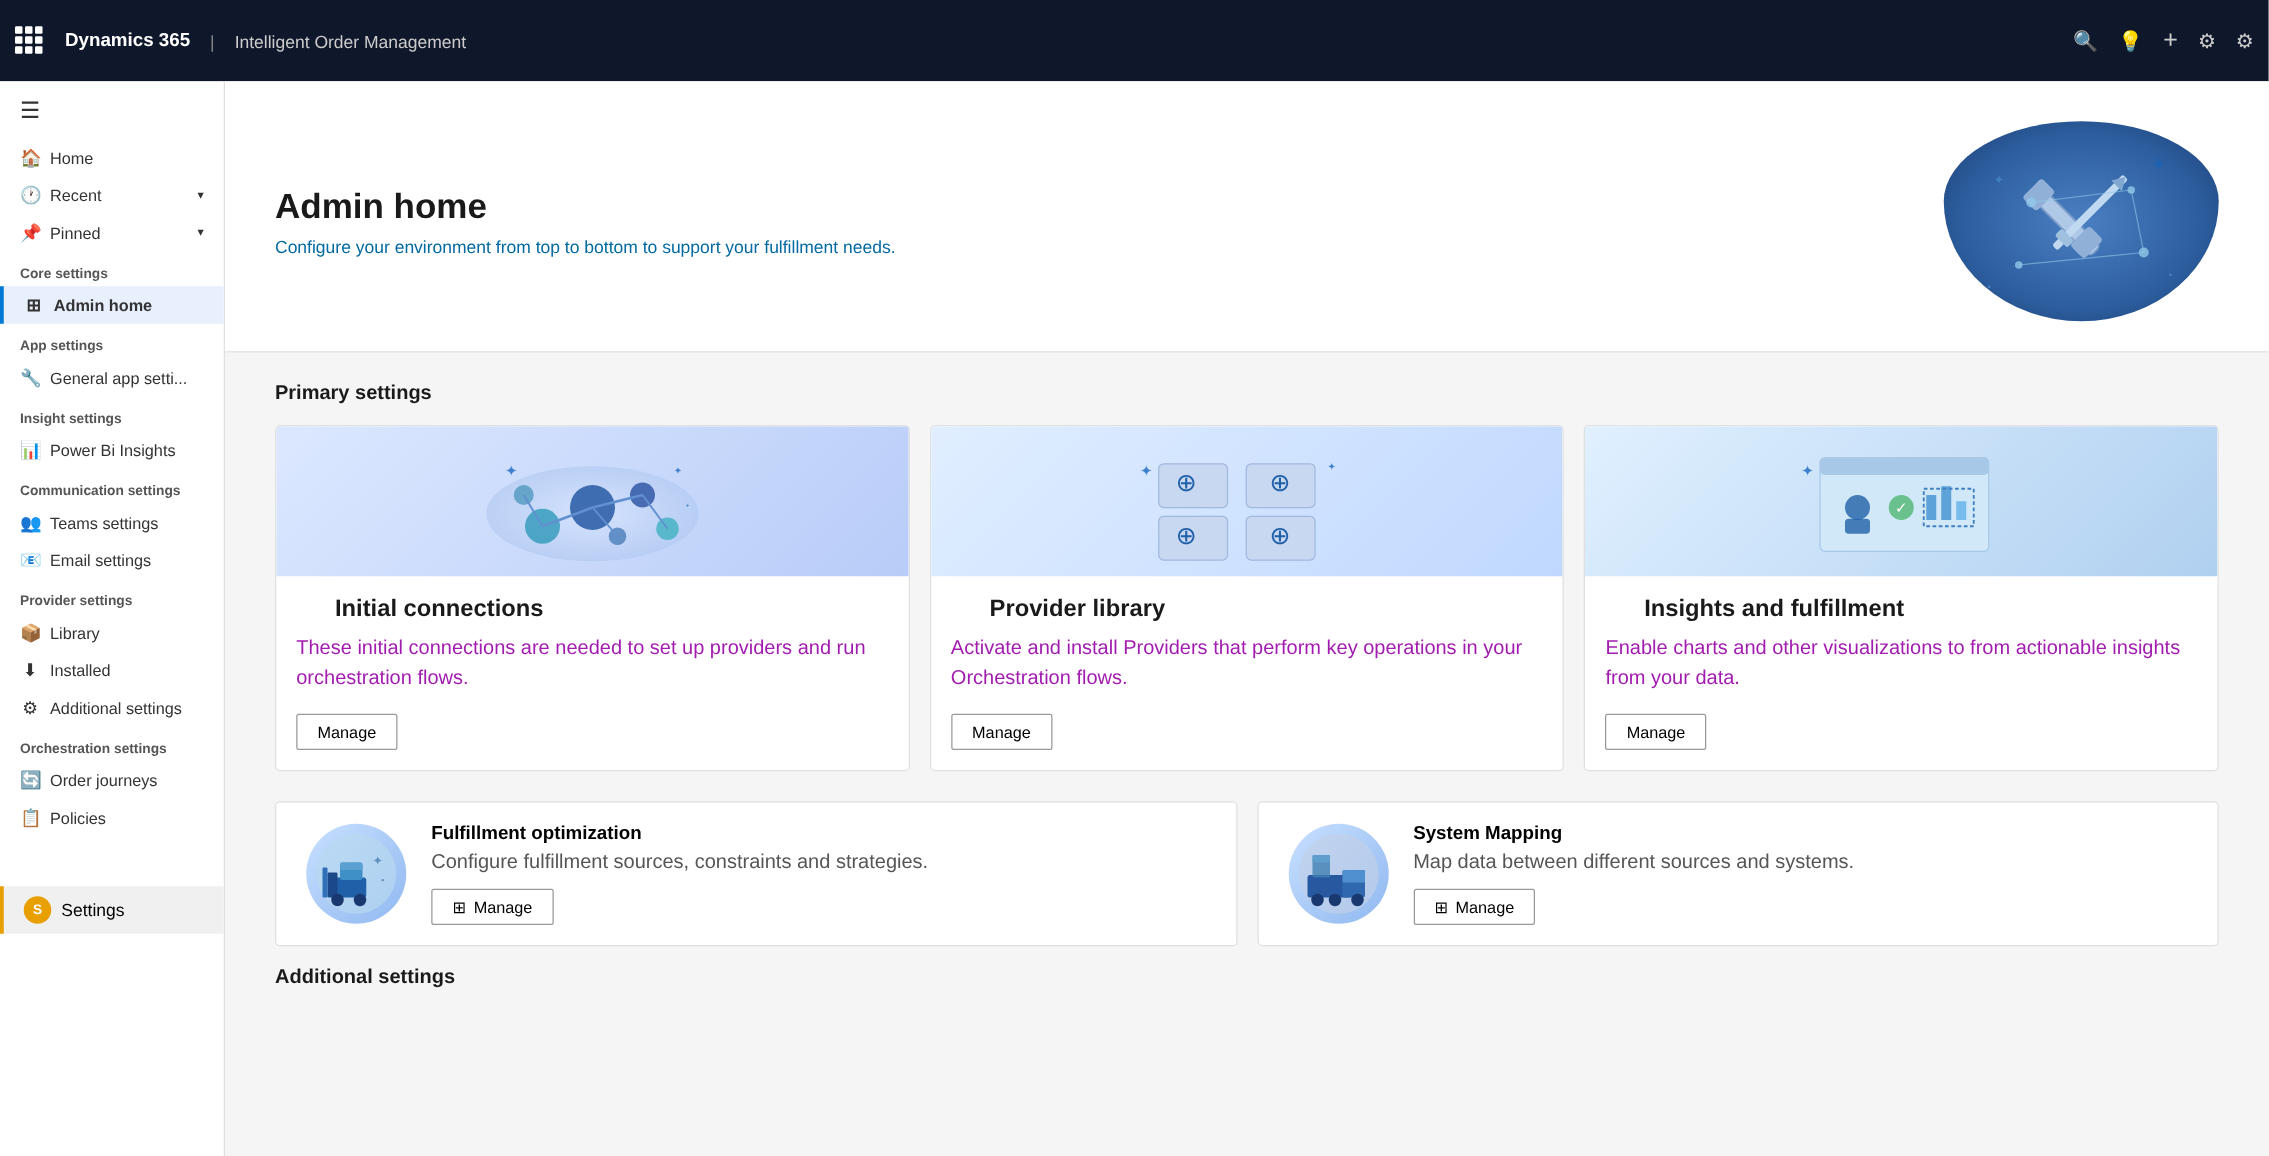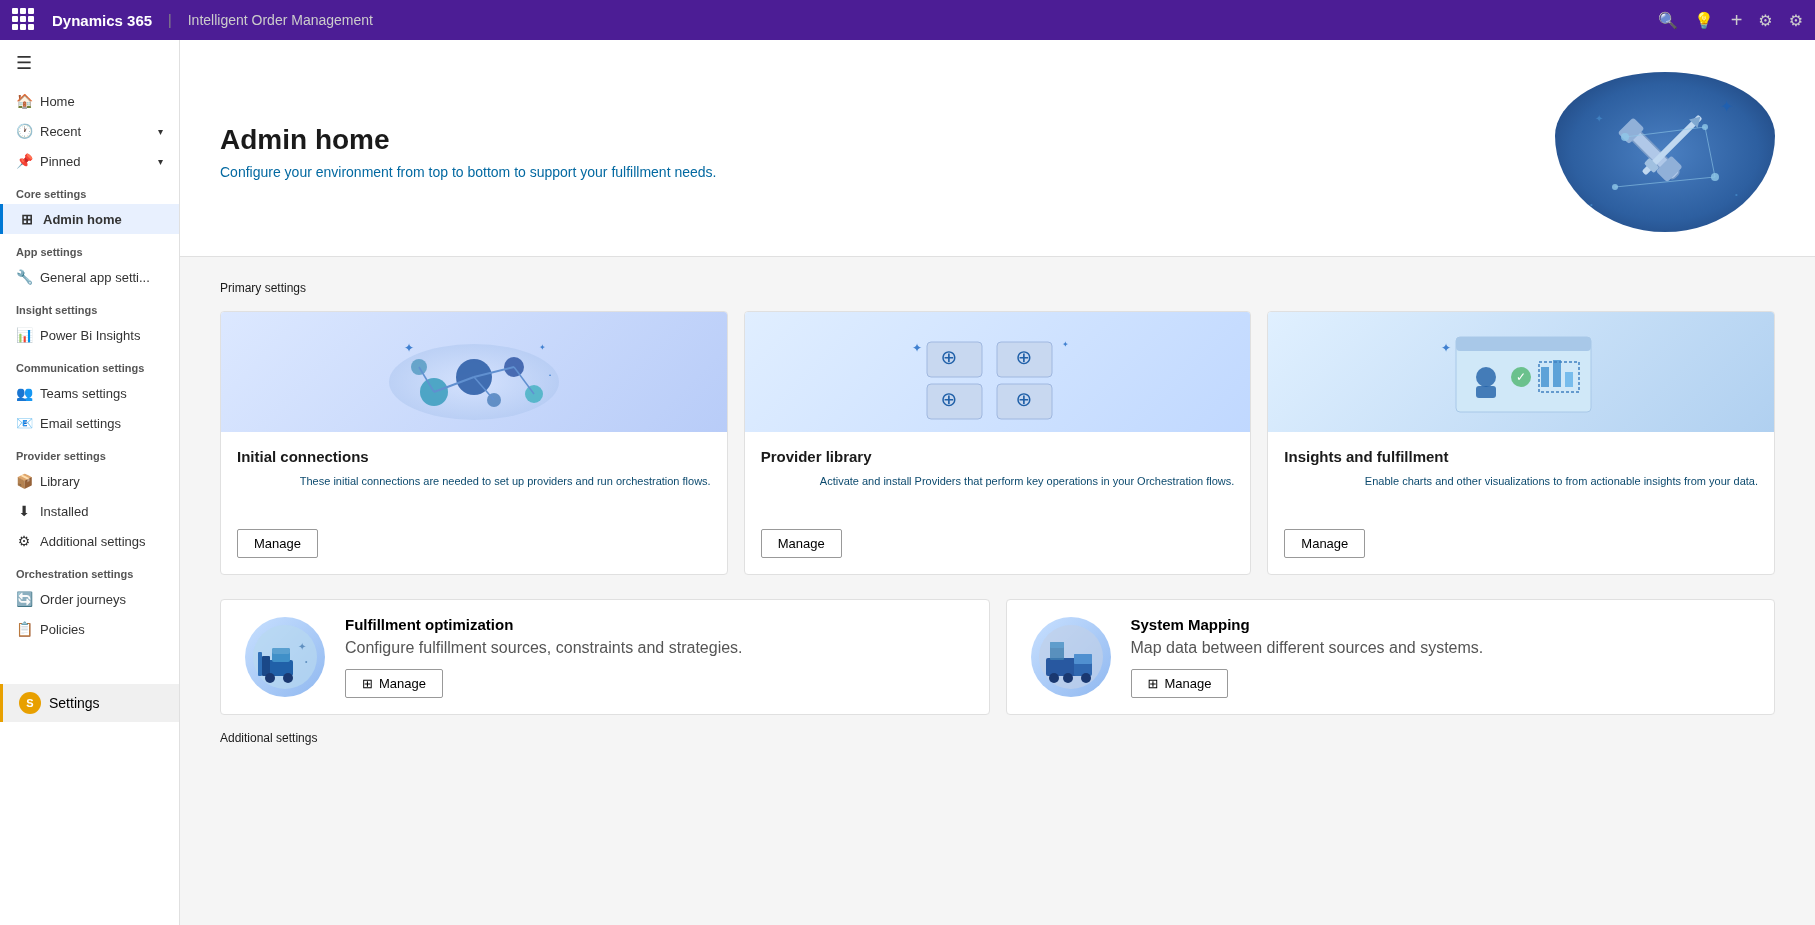--- a/index.html
+++ b/index.html
@@ -1,22 +1,22 @@
 <!DOCTYPE html>
 <html><head>
   <meta charset="utf-8">
   <style>
     * { box-sizing: border-box; margin: 0; padding: 0; }
     body { font-family: 'Segoe UI', Arial, sans-serif; font-size: 14px; background: #f5f5f5; display: flex; flex-direction: column; height: 925px; overflow: hidden; }
 
     
     .topnav {
-      background: #4c1d95;
+      background: #0f172a;
       color: #fff;
-      height: 40px;
+      height: 65px;
       display: flex;
       align-items: center;
       padding: 0 12px;
       flex-shrink: 0;
       gap: 8px;
     }
     .topnav-waffle {
       width: 24px; height: 24px;
       display: grid; grid-template-columns: repeat(3,6px); grid-template-rows: repeat(3,6px); gap: 2px;
       cursor: pointer; margin-right: 8px;
@@ -94,21 +94,21 @@
     .hero-image {
       width: 220px; height: 160px;
       background: radial-gradient(ellipse at center, #4a7fc1 0%, #2d5fa0 60%, #1a3a6e 100%);
       border-radius: 50% 50% 50% 50% / 40% 40% 60% 60%;
       display: flex; align-items: center; justify-content: center;
       position: relative; overflow: visible;
     }
 
     
     .content { padding: 24px 40px; }
-    .section-title { font-size: 12px; font-weight: 400; color: #1a1a1a; margin-bottom: 16px; }
+    .section-title { font-size: 16px; font-weight: 700; color: #1a1a1a; margin-bottom: 16px; }
 
     
     .cards-grid { display: grid; grid-template-columns: 1fr 1fr 1fr; gap: 16px; margin-bottom: 24px; }
     .cards-grid-2 { display: grid; grid-template-columns: 1fr 1fr; gap: 16px; margin-bottom: 16px; }
 
     .card {
       background: #fff;
       border-radius: 4px;
       border: 1px solid #e0e0e0;
       overflow: hidden;
@@ -118,22 +118,22 @@
       background: linear-gradient(135deg, #e8f0fe 0%, #c8d8f8 100%);
       display: flex; align-items: center; justify-content: center;
       font-size: 48px;
       position: relative;
     }
     .card-image.connections { background: linear-gradient(135deg, #dce8ff 0%, #b8ccf8 100%); }
     .card-image.provider { background: linear-gradient(135deg, #e0eeff 0%, #c0d8ff 100%); }
     .card-image.insights { background: linear-gradient(135deg, #e0f0ff 0%, #b0d0f0 100%); }
 
     .card-body { padding: 16px; }
-    .card-title { font-size: 15px; font-weight: 600; color: #1a1a1a; margin-bottom: 8px; }
-    .card-desc { font-size: 11px; color: #0c4a6e; line-height: 1.5; margin-bottom: 16px; min-height: 40px; text-align: right; }
+    .card-title { font-size: 19px; font-weight: 600; color: #1a1a1a; margin-bottom: 8px; margin-left: 31px; }
+    .card-desc { font-size: 16px; color: #a21caf; line-height: 1.5; margin-bottom: 16px; min-height: 40px; }
     .card-manage-btn {
       border: 1px solid #999;
       background: #fff;
       padding: 6px 16px;
       font-size: 13px;
       cursor: pointer;
       border-radius: 2px;
     }
 
     

